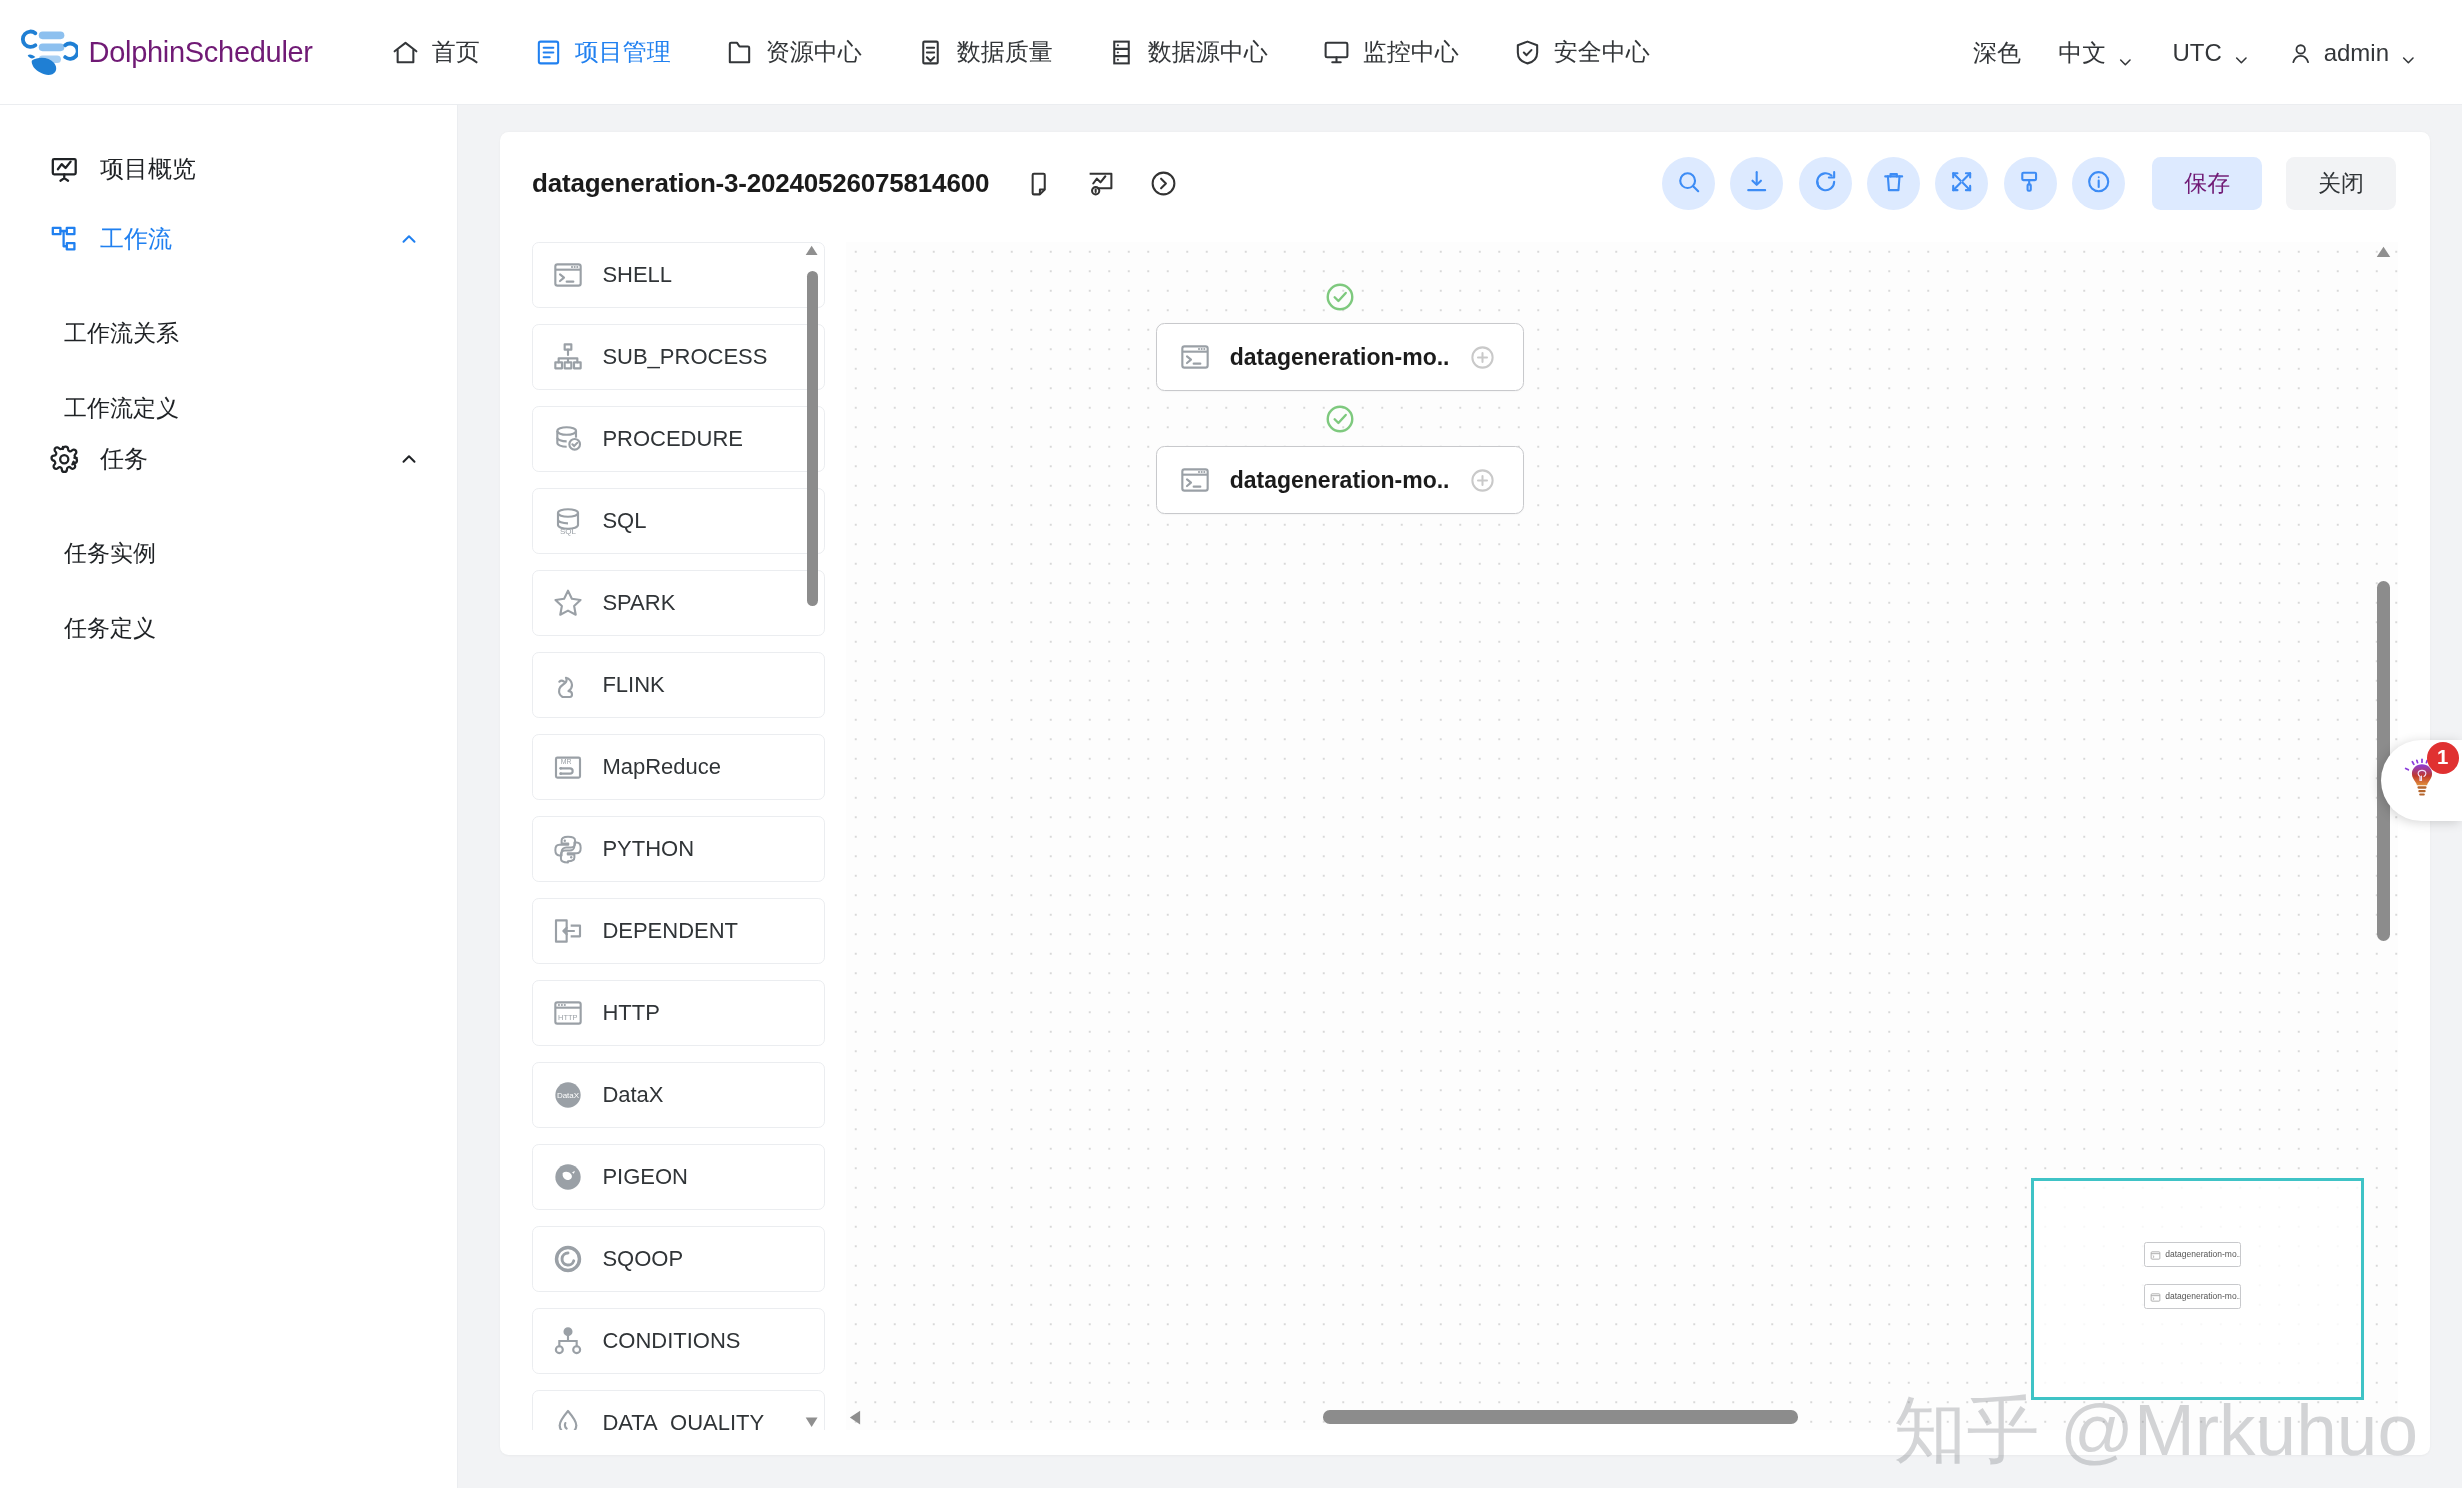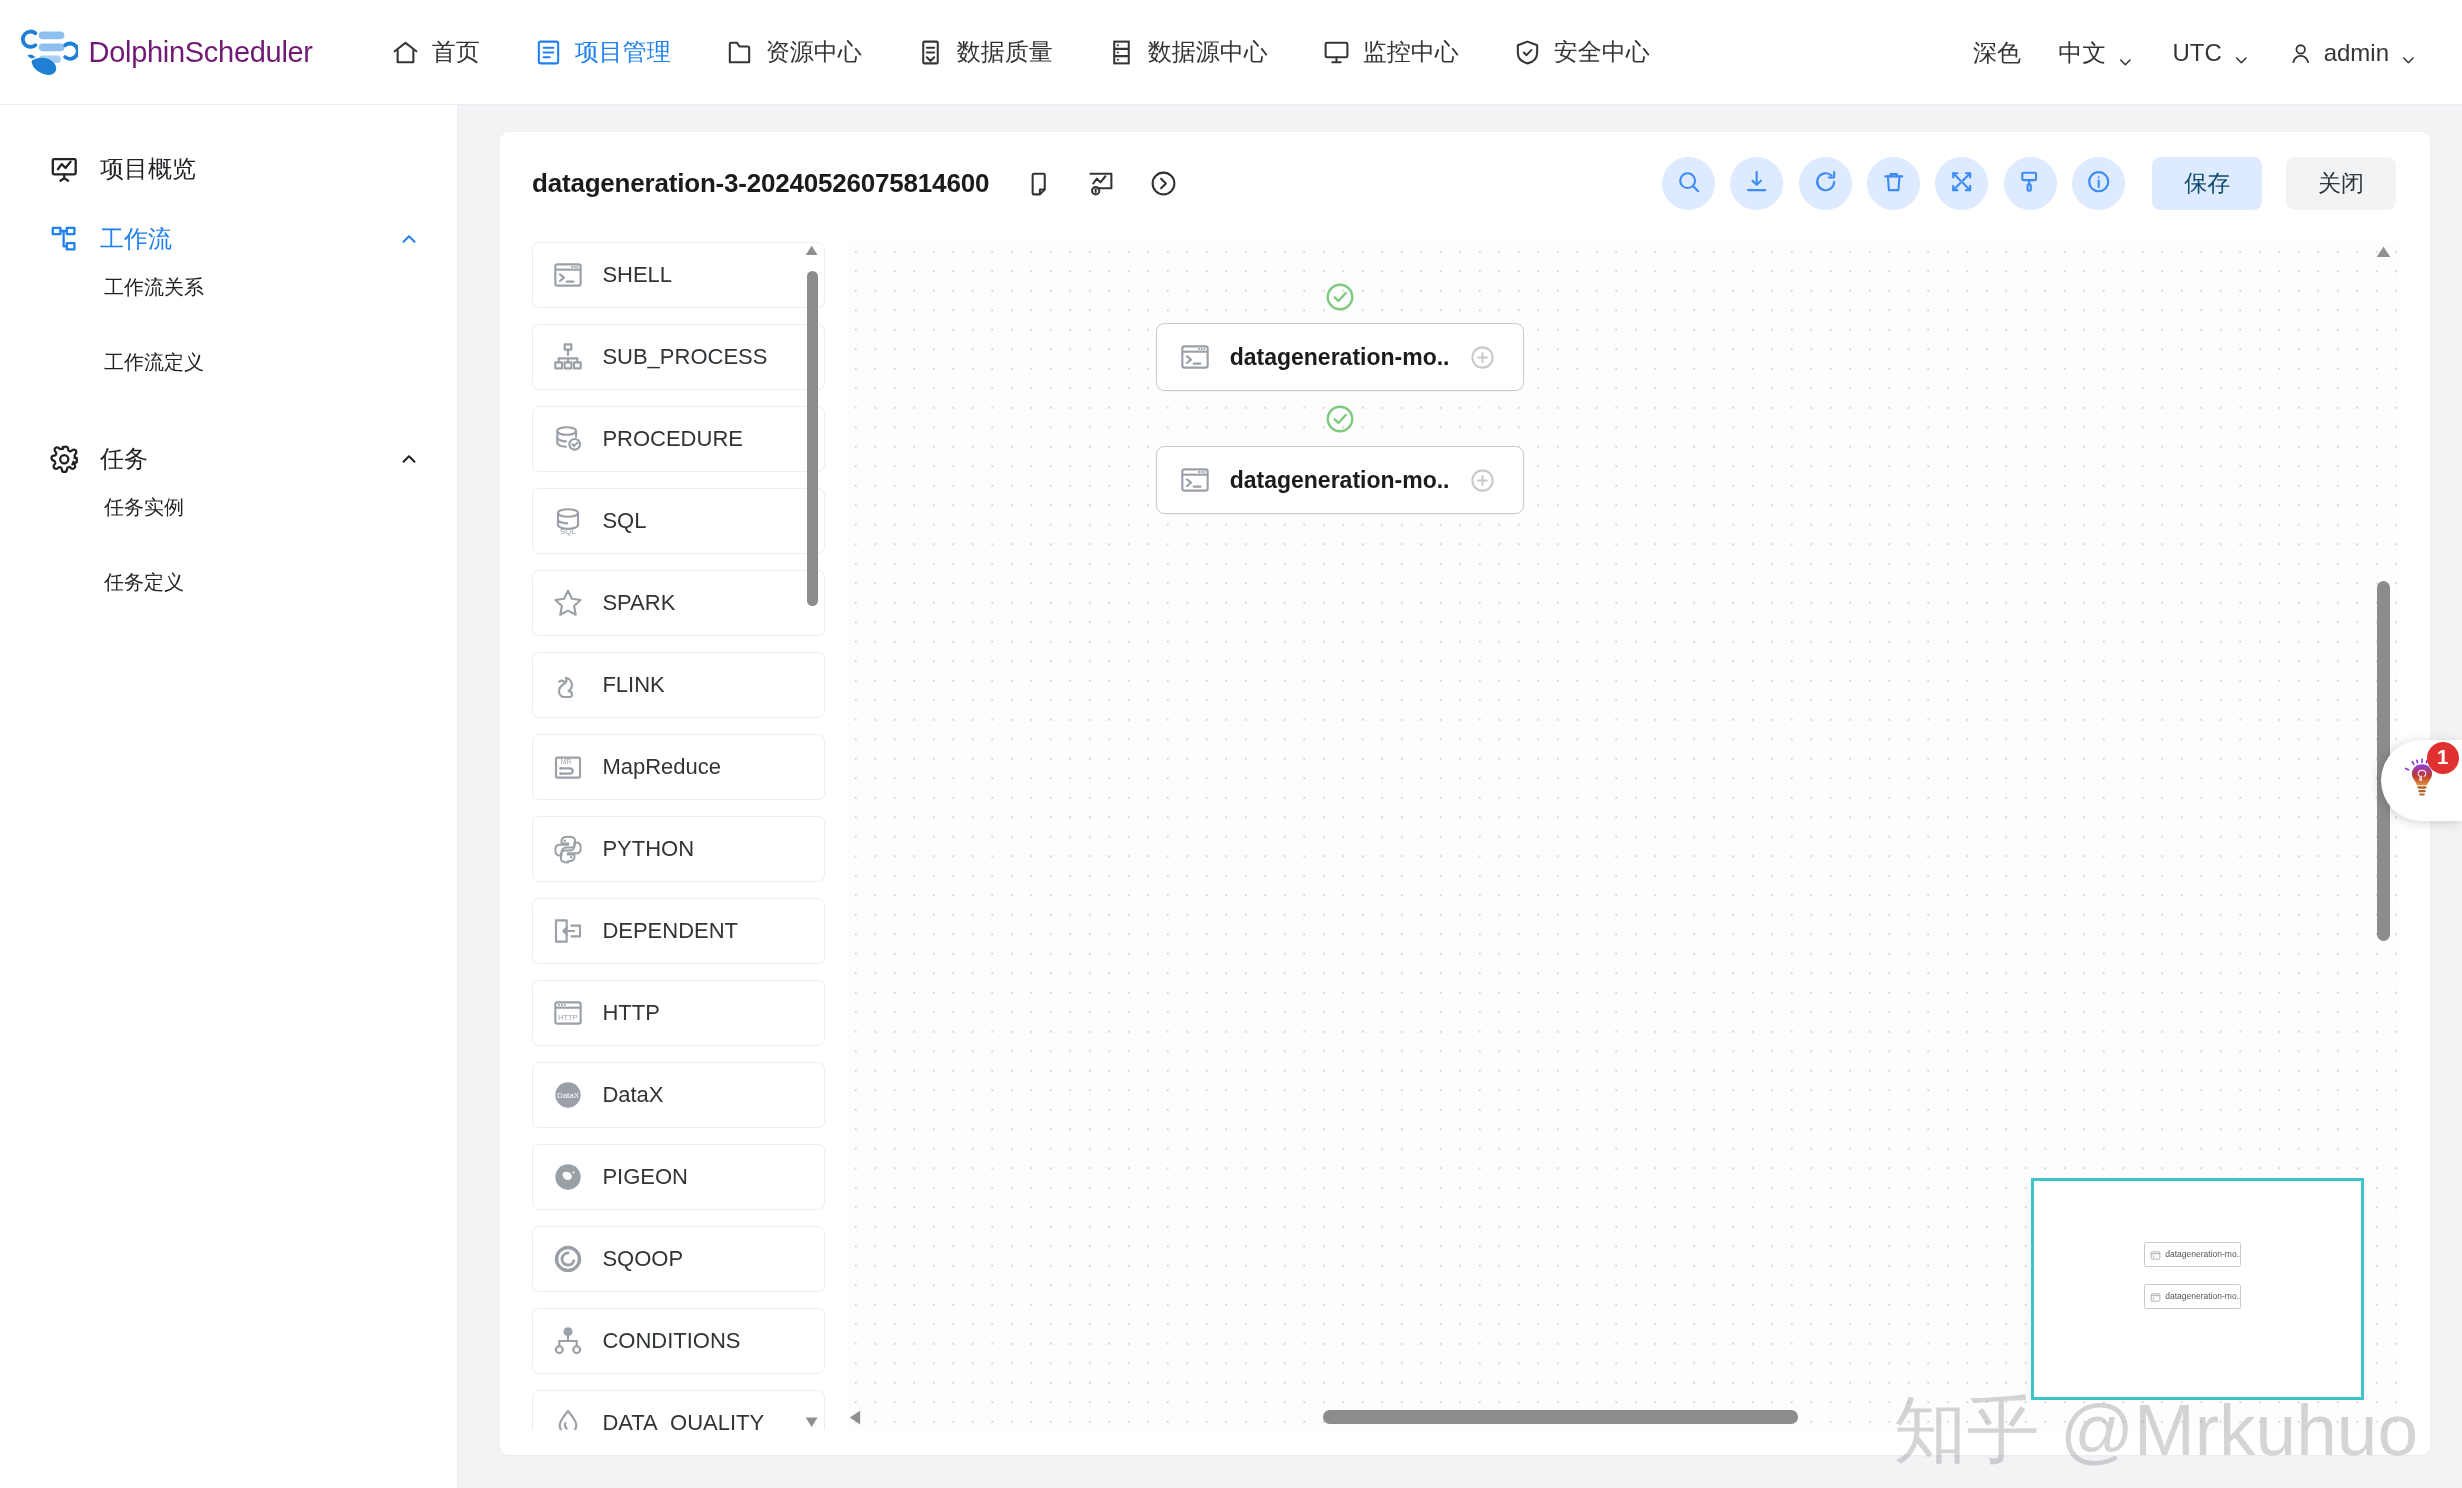--- a/index.html
+++ b/index.html
@@ -47,23 +47,23 @@
   }
   .side-group {
     display: flex; align-items: center; height: 70px;
     padding-left: 49px; padding-right: 37px; cursor: pointer;
     font-size: 24px; color: #1f2225;
   }
   .side-group .gic { width: 30.5px; height: 30.5px; flex:none; margin-right: 20.4px; }
   .side-group.active { color: #2080f0; }
   .side-group .expander { margin-left: auto; width: 22px; height: 22px; }
   .side-sub {
-    display: flex; align-items: flex-start; height: 75px;
-    padding-left: 104px; cursor: pointer;
-    font-size: 20px; color: #1f2225;
+    display: flex; align-items: flex-end; height: 75px;
+    padding-left: 64px; cursor: pointer;
+    font-size: 23px; color: #1f2225;
   }
   .side-sub.selected { background: #e2eeff; color: #2080f0; }
 
   
   .main {
     position: absolute; top: 105px; left: 458px;
     width: 2004px; height: 1383px; background: #f2f3f5;
     padding: 27px 32px 0 42px;
   }
   .card {
@@ -86,21 +86,21 @@
     width: 53px; height: 53px; border-radius: 50%;
     background: #ddeaff; display: flex; align-items: center; justify-content: center;
     cursor: pointer; border: none; color: #3d8cf5;
   }
   .tbtn svg { width: 25.4px; height: 25.4px; }
   .pill {
     height: 53px; border-radius: 8.5px; padding: 0 32px;
     display: flex; align-items: center; justify-content: center;
     font-size: 23px; cursor: pointer; border: none;
   }
-  .pill.save { background: #ddeaff; color: #0c4a6e; margin-left: 12px; }
+  .pill.save { background: #ddeaff; color: #701a75; margin-left: 12px; }
   .pill.close { background: #f2f3f5; color: #303437; margin-left: 8.5px; }
 
   
   .tasklist {
     position: absolute; left: 32px; top: 110px;
     width: 305px; height: 1188px; overflow: hidden;
   }
   .tl-inner { width: 293px; }
   .task-item {
     height: 66px; border: 0.8px solid #ebedf0; border-radius: 6.8px;

